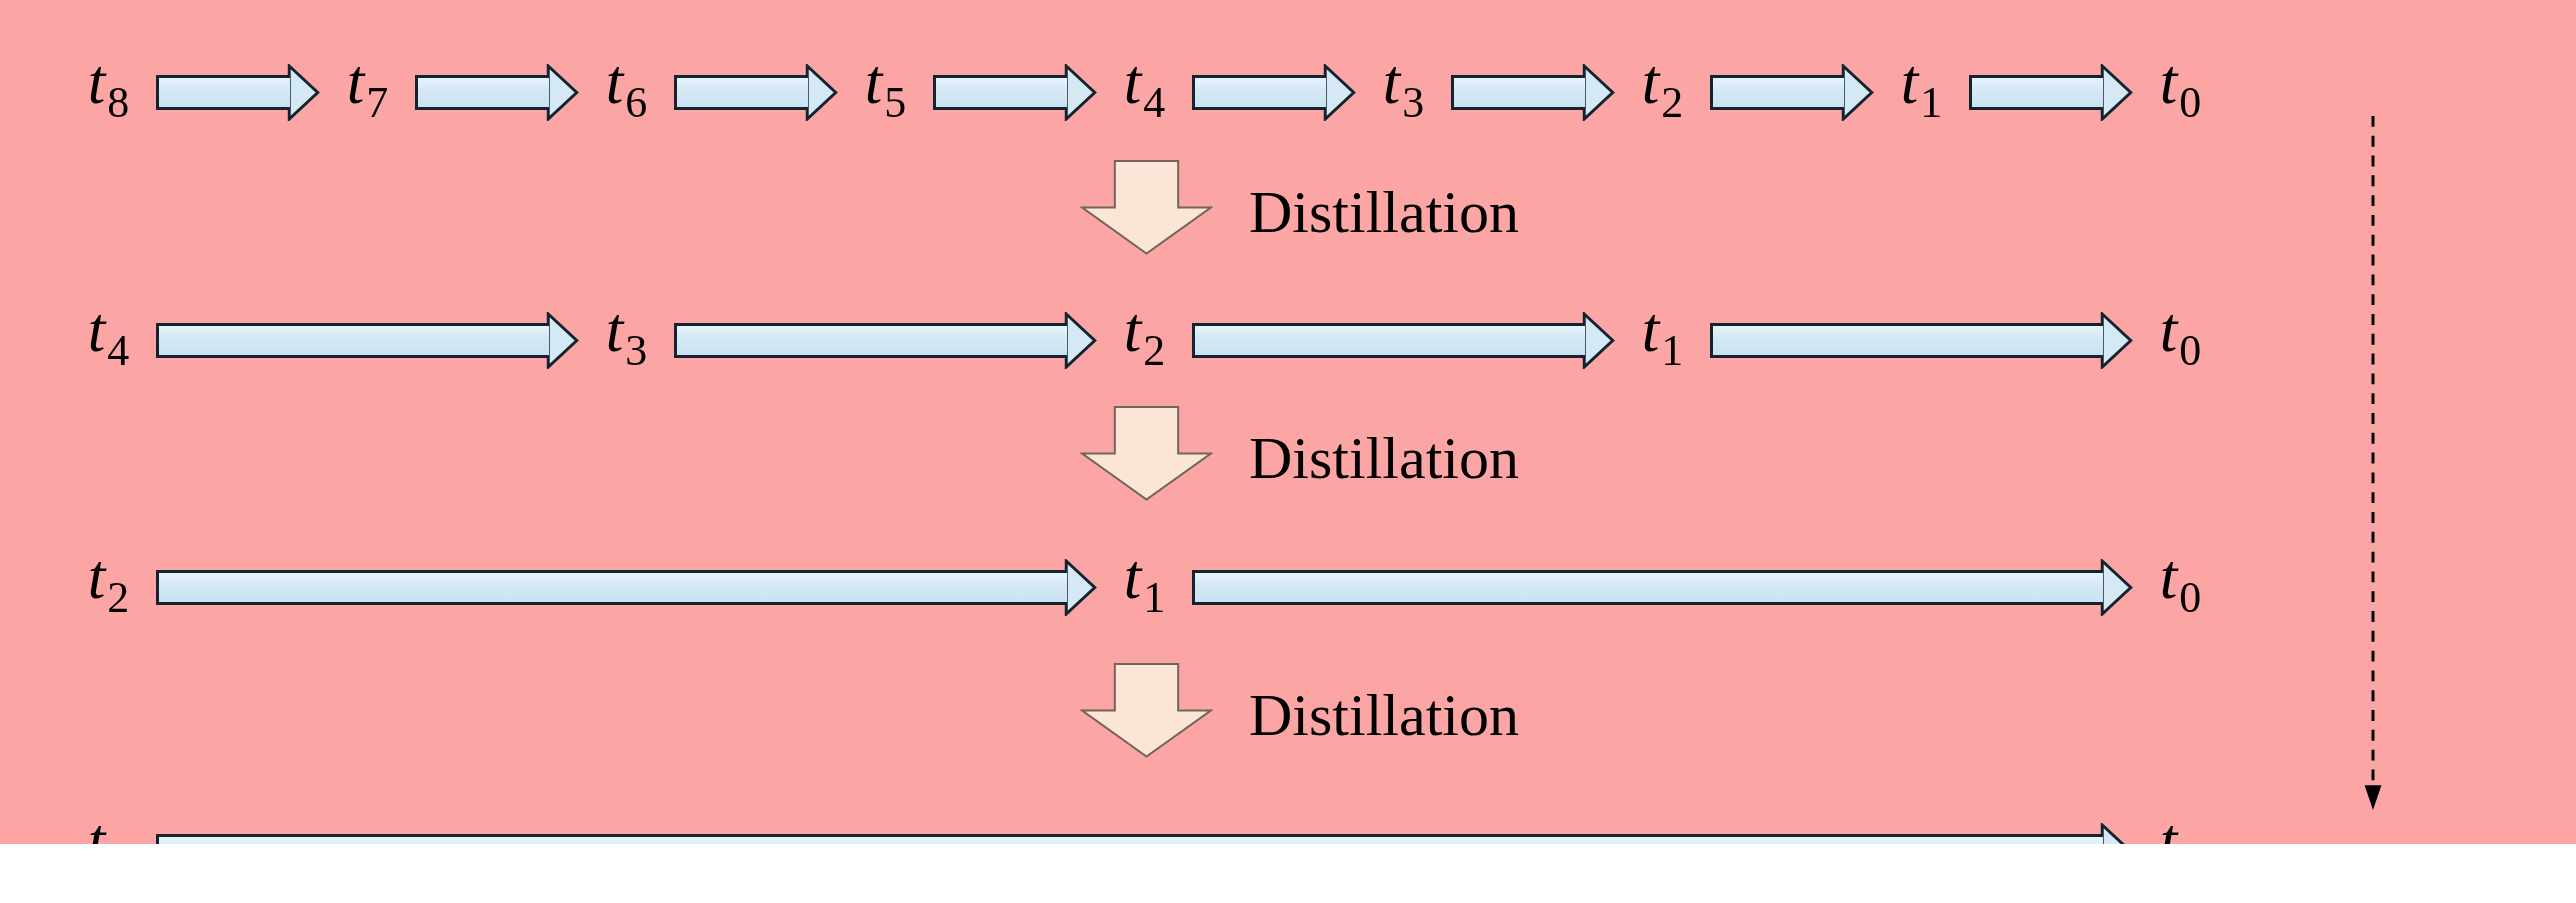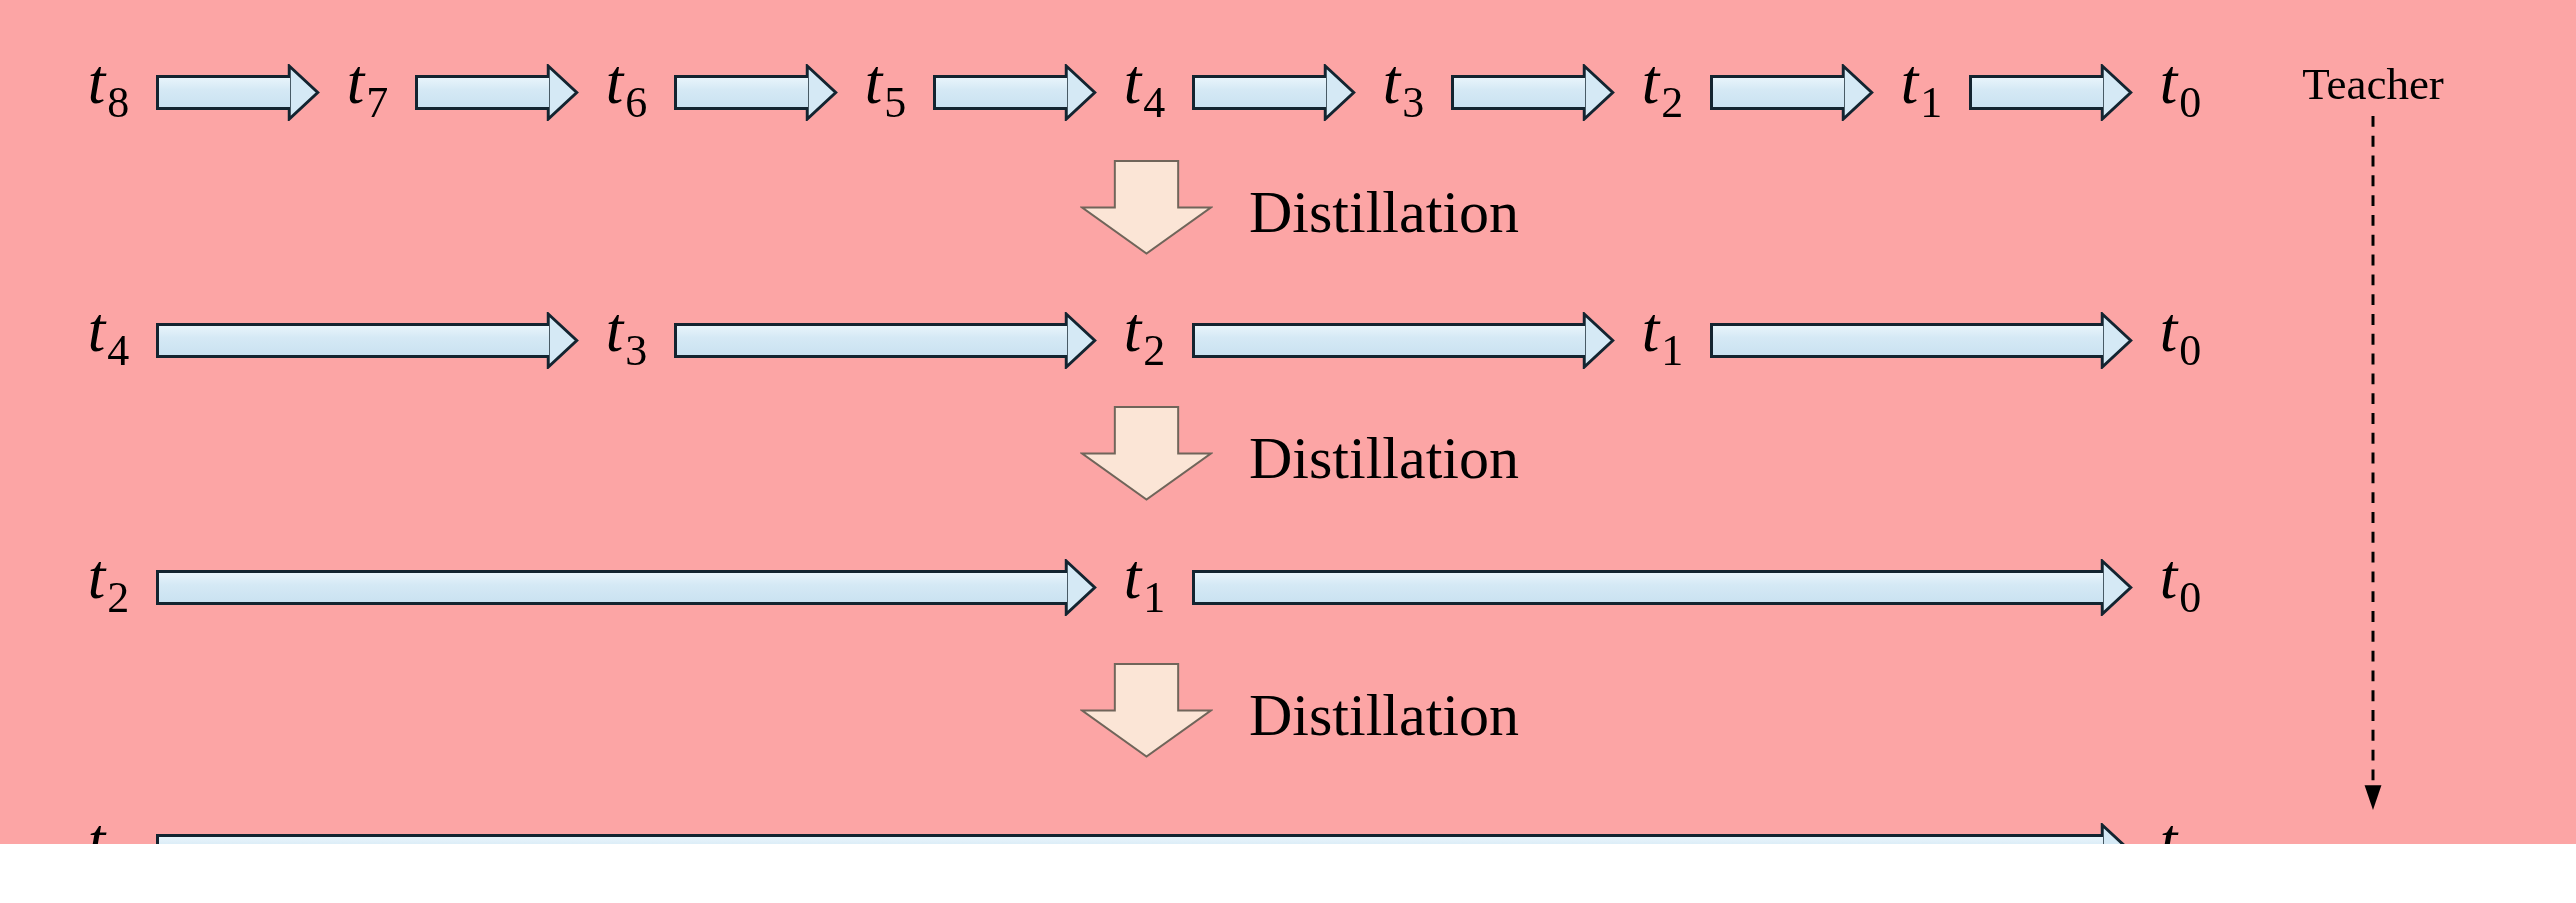--- a/index.html
+++ b/index.html
@@ -176,20 +176,19 @@
     <span class="lab" style="grid-column:1"><span>t</span><span class="sub">1</span></span>
     <div class="arr" style="grid-column:2 / span 15">
         <div class="stem"></div>
         <svg width="33" height="57" viewBox="0 0 33 58">
           <path d="M2,2 L31,29 L2,56 Z" fill="#d5e9f5" stroke="#132430" stroke-width="3"></path>
         </svg>
       </div>
     <span class="lab" style="grid-column:17"><span>t</span><span class="sub">0</span></span>
   </div>
 
-  <div class="side-label teacher">Teacher</div>
   <svg class="dashline" width="28" height="705" viewBox="0 0 28 712">
     <line x1="14" y1="5" x2="14" y2="682" stroke="#000000" stroke-width="3" stroke-dasharray="11 9"></line>
     <polygon points="14,706 5.5,681 22.5,681" fill="#000000"></polygon>
   </svg>
 
 </div>
 
 
 </body></html>

